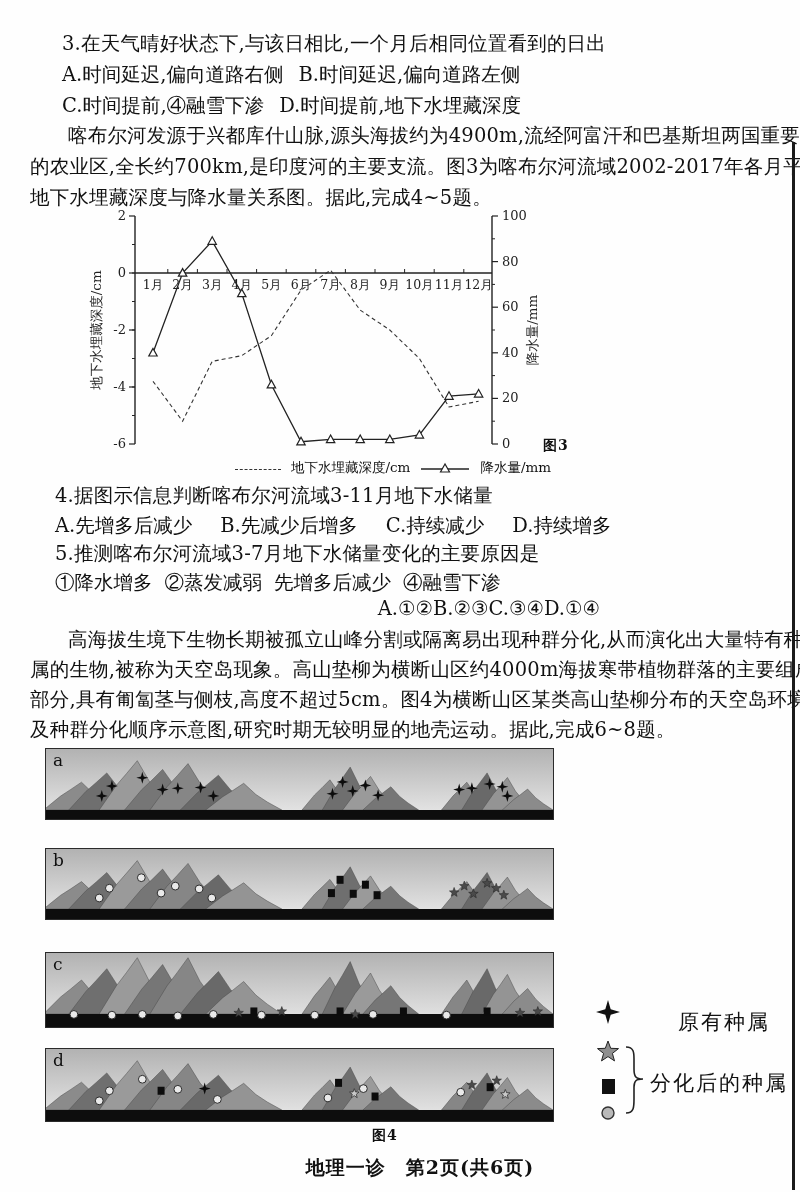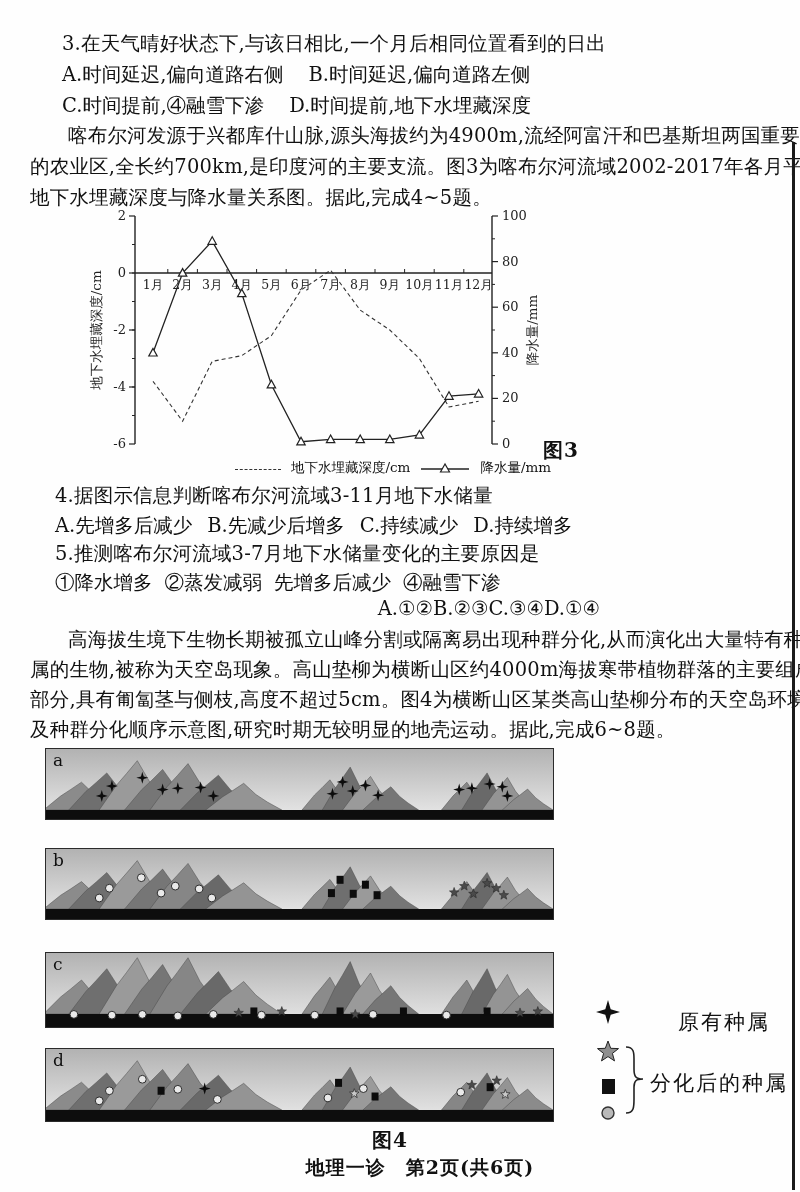--- a/index.html
+++ b/index.html
@@ -3,23 +3,23 @@
 <meta charset="utf-8">
 <style>
   html,body{margin:0;padding:0}
   body{
     width:800px;height:1192px;position:relative;overflow:hidden;
     background:#fefefe;color:#111;
     font-family:"DejaVu Serif","Liberation Serif",serif;
   }
   .tl{position:absolute;white-space:nowrap;font-size:19.5px;letter-spacing:.2px}
   .row{position:absolute;display:flex;white-space:nowrap;font-size:19.5px}
-  .gap25{column-gap:25px}.gap28{column-gap:15px}.gap24{column-gap:12px}
+  .gap25{column-gap:15px}.gap28{column-gap:28px}.gap24{column-gap:12px}
   .spread{width:545px;justify-content:flex-end}
-  .caption{position:absolute;font-size:20px;font-weight:bold;letter-spacing:1px}
+  .caption{position:absolute;font-size:14px;font-weight:bold;letter-spacing:1px}
   .panel{position:absolute;left:45px;width:507px;border:1px solid #2b2b2b;background:#ddd}
   .panel svg{display:block}
   .panel .plabel{position:absolute;left:7px;top:1px;font-size:17px;color:#101010}
   #chart{position:absolute;left:85px;top:202px;width:490px;height:282px}
   #chart-legend{position:absolute;left:150px;top:257px;display:flex;align-items:center;
     column-gap:10px;font-size:13.5px;white-space:nowrap}
   .leg-dash{width:46px;height:0;border-top:1.6px dashed #333;margin-top:2px}
   #fig4-legend{position:absolute;left:588px;top:995px;width:200px;height:140px}
   #fig4-legend .lg-txt{position:absolute;font-size:21px;white-space:nowrap;letter-spacing:2px}
   #footer{position:absolute;left:0;top:1155px;width:840px;text-align:center;

